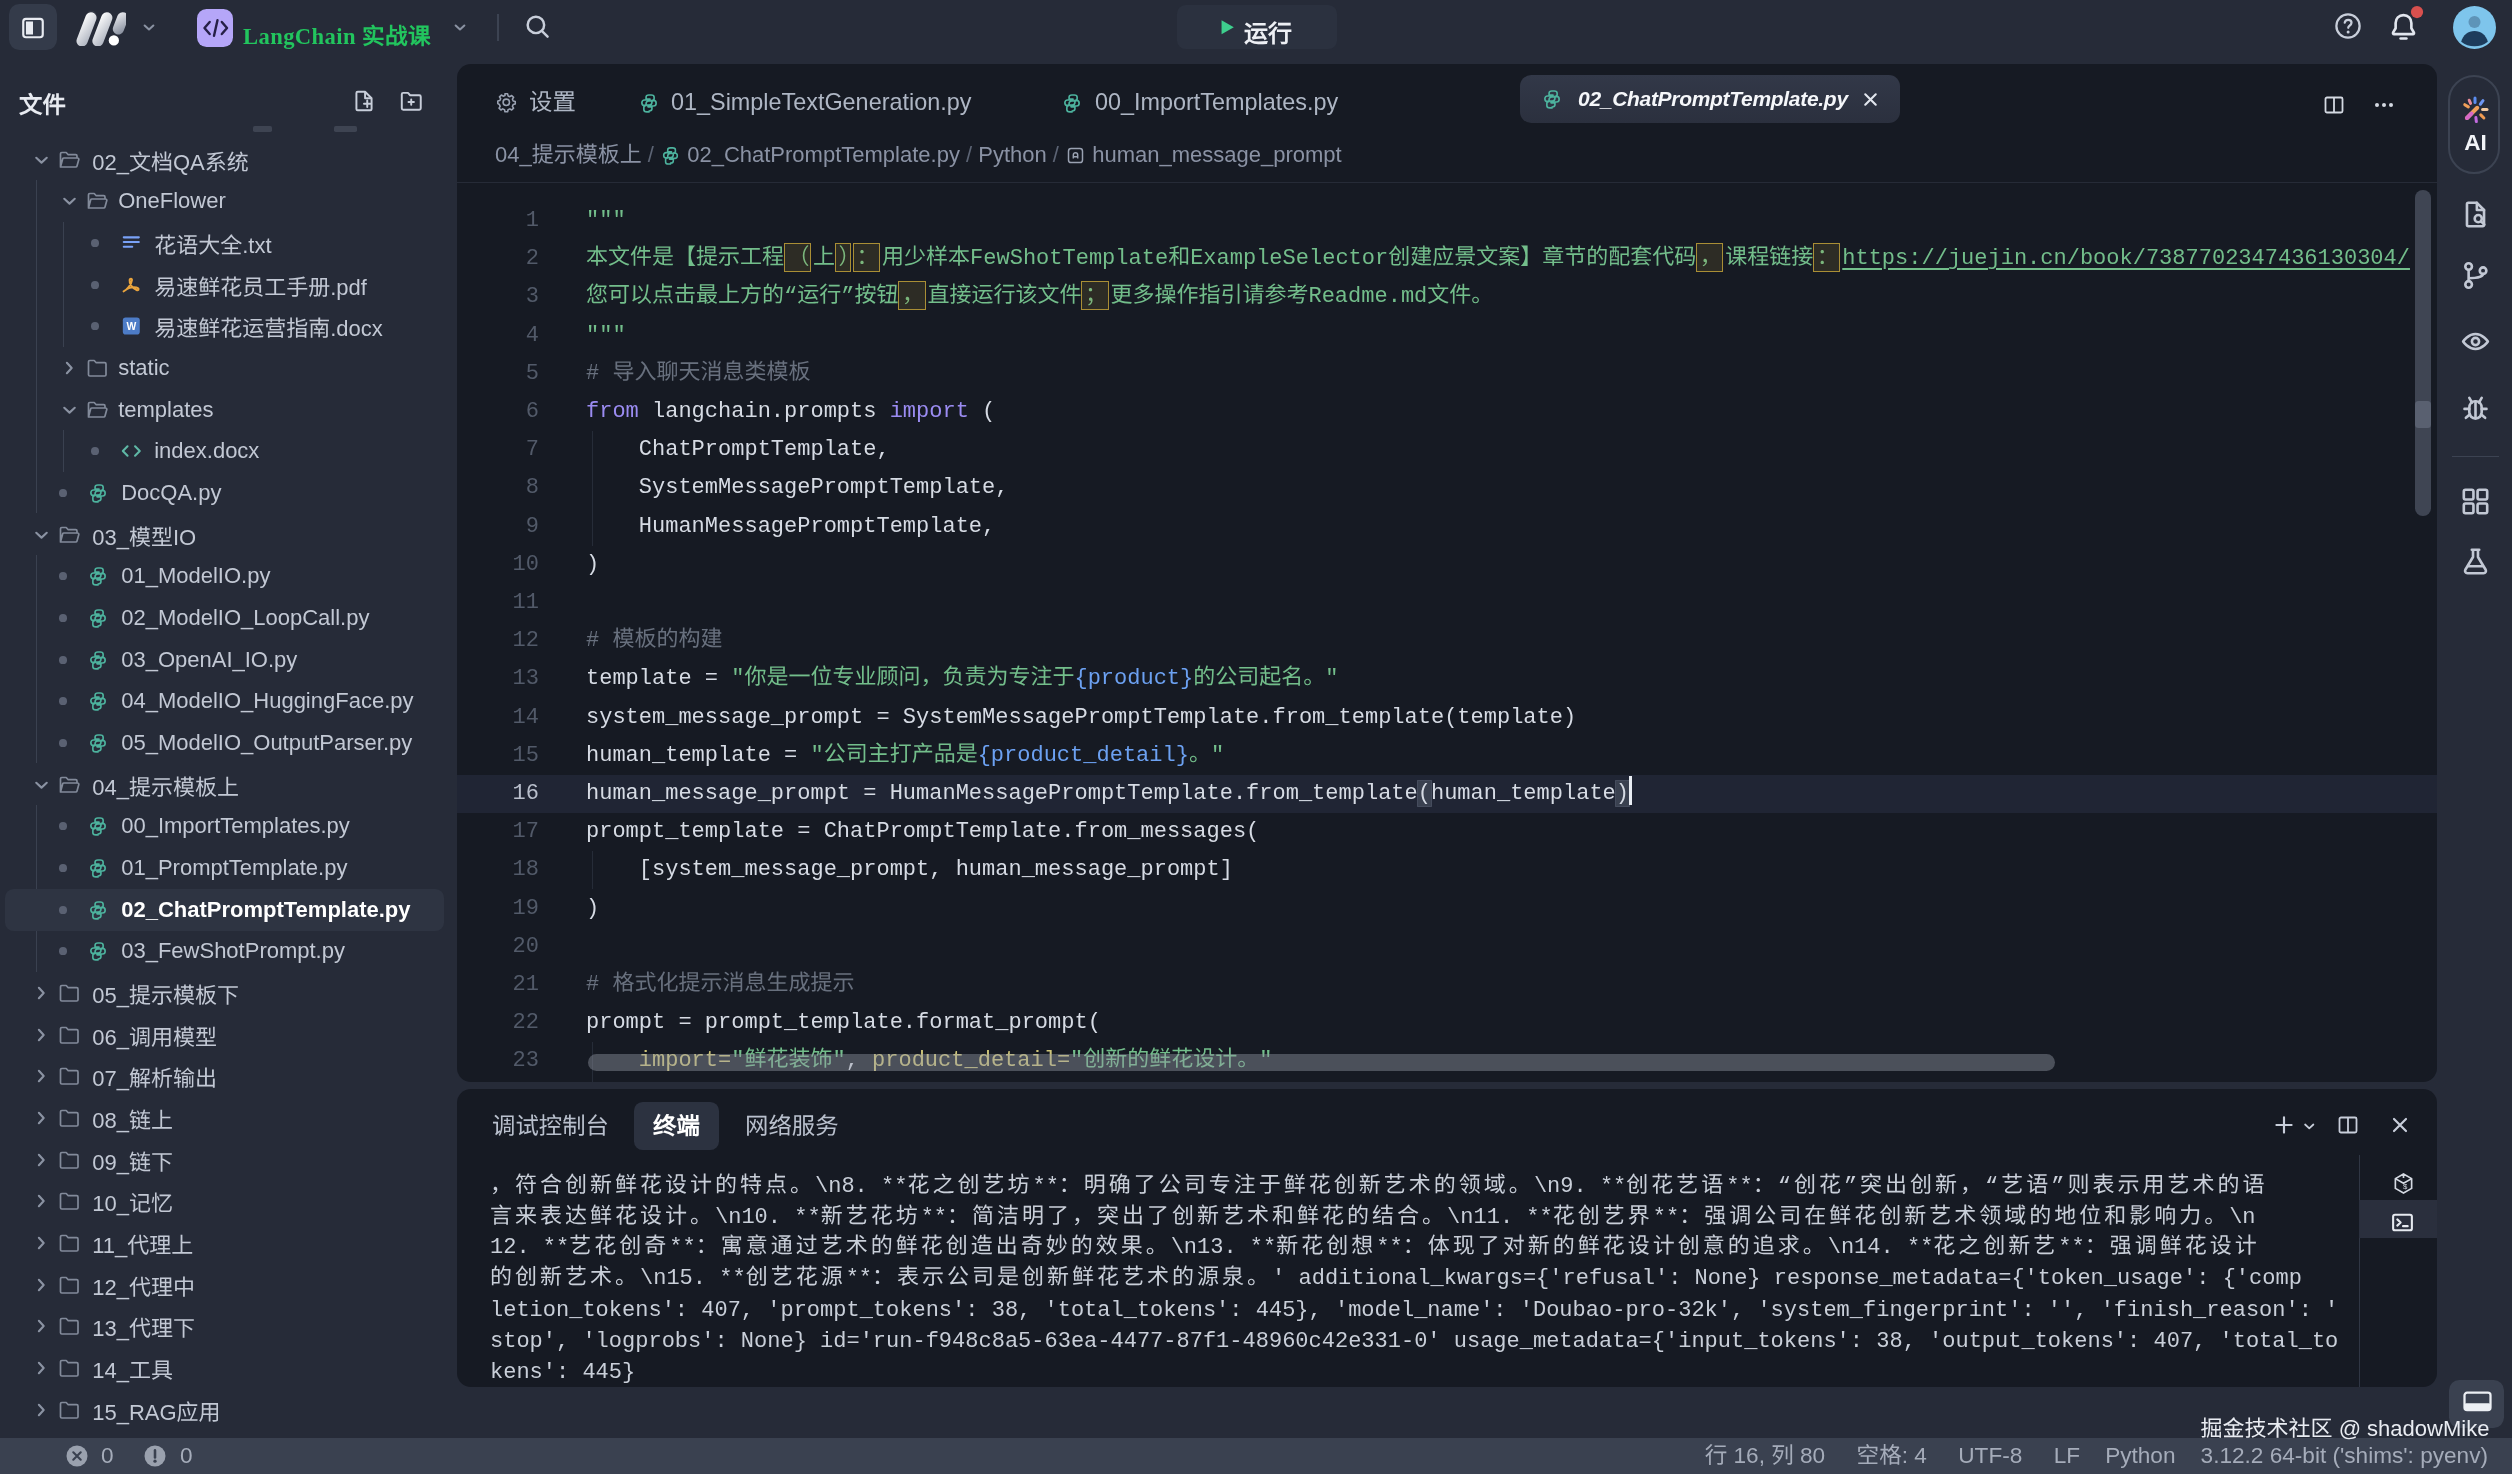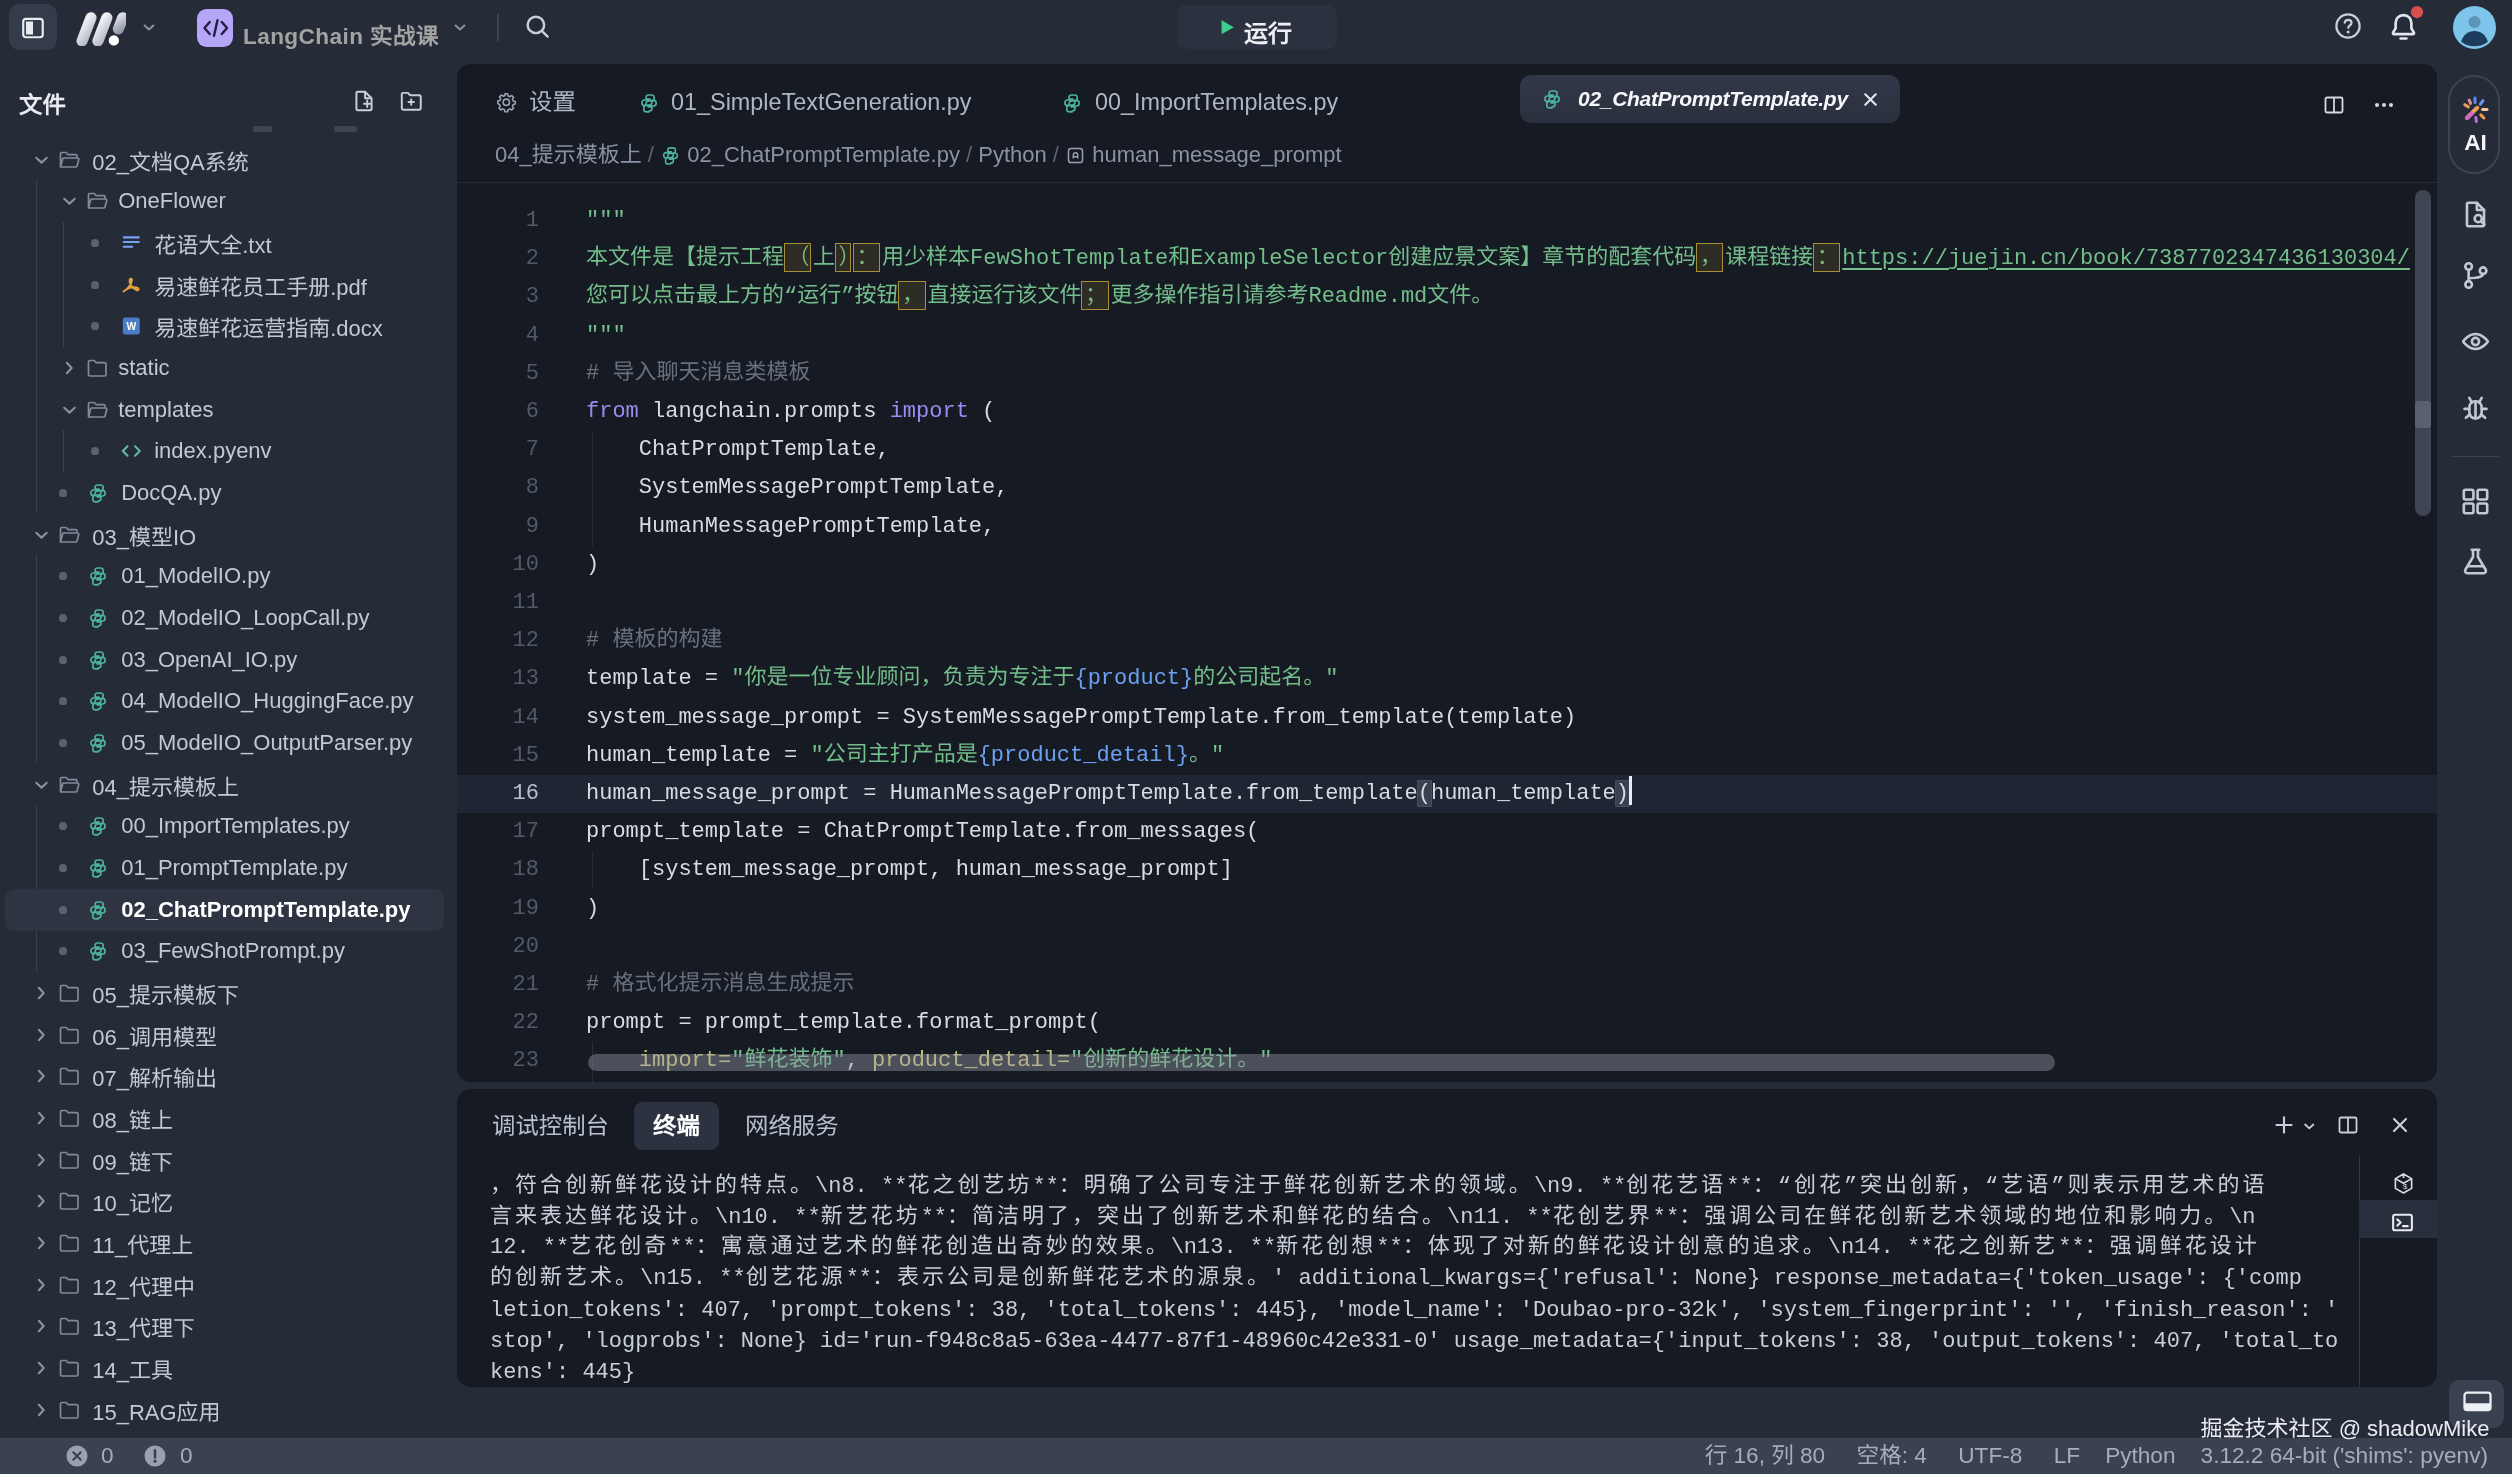--- a/index.html
+++ b/index.html
@@ -2,21 +2,21 @@
 <html lang="zh-CN" style="font-size:14px"><head>
 <meta charset="utf-8">
 <style>
 *{margin:0;padding:0;box-sizing:border-box;}
 html,body{width:2512px;height:1474px;overflow:hidden;background:#262B38;font-family:"Liberation Sans",sans-serif;}
 .abs{position:absolute;}
 #stage{position:relative;width:2512px;height:1474px;background:#262B38;}
 
 #topbar{position:absolute;left:0;top:0;width:2512px;height:64px;}
 .tbtn{position:absolute;border-radius:10.4px;background:#343B4A;}
-#ttitle{position:absolute;left:243px;top:18px;font-size:22.6px;font-weight:bold;color:#a3a3a3;letter-spacing:0.4px;}
+#ttitle{position:absolute;left:243px;top:18px;font-size:22.6px;font-weight:bold;color:#22c55e;letter-spacing:0.4px;font-family:Liberation Serif, serif;}
 #runbtn{position:absolute;left:1177px;top:5.2px;width:160px;height:44px;background:#2B313F;border-radius:8.7px;}
 #runbtn span{position:absolute;left:67px;top:8.7px;font-size:24px;font-weight:bold;color:#EDEFF4;}
 
 #sidebar{position:absolute;left:0;top:64px;width:457px;height:1373px;overflow:hidden;}
 #fhead{position:absolute;left:19px;top:86px;font-size:23.4px;font-weight:bold;color:#E8EBF1;}
 .trow{position:absolute;left:5.2px;width:439px;height:42px;}
 .trow .txt{position:absolute;top:50%;transform:translateY(-50%);font-size:22px;color:#C2C8D4;white-space:nowrap;}
 .trow.sel{background:#2E3442;border-radius:8.7px;}
 .trow.sel .txt{color:#FFFFFF;font-weight:bold;}
 .dot{position:absolute;top:50%;width:7.8px;height:7.8px;border-radius:50%;background:#5A6172;transform:translateY(-50%);}
@@ -254,21 +254,21 @@
         <svg class="ticon" style="left:80px;color:#828A9A" width="24" height="24" viewBox="0 0 24 24">
           <use href="#i-foldo"></use>
         </svg>
         <div class="txt" style="left:113px">templates</div>
       </div>
 <div class="trow" style="top:366px">
         <div class="dot" style="left:86px"></div>
         <svg class="ticon" style="left:115px" width="22.6" height="22.6" viewBox="0 0 24 24">
           <use href="#i-htm"></use>
         </svg>
-        <div class="txt" style="left:149px">index.pyenv</div>
+        <div class="txt" style="left:149px">index.docx</div>
       </div>
 <div class="trow" style="top:408px">
         <div class="dot" style="left:54px"></div>
         <svg class="ticon" style="left:82px;color:#4DB39E" width="22" height="22" viewBox="0 0 24 24">
           <use href="#i-py"></use>
         </svg>
         <div class="txt" style="left:116px">DocQA.py</div>
       </div>
 <div class="trow" style="top:450px">
         <svg class="ticon" style="left:26px" width="21" height="21" viewBox="0 0 24 24">

